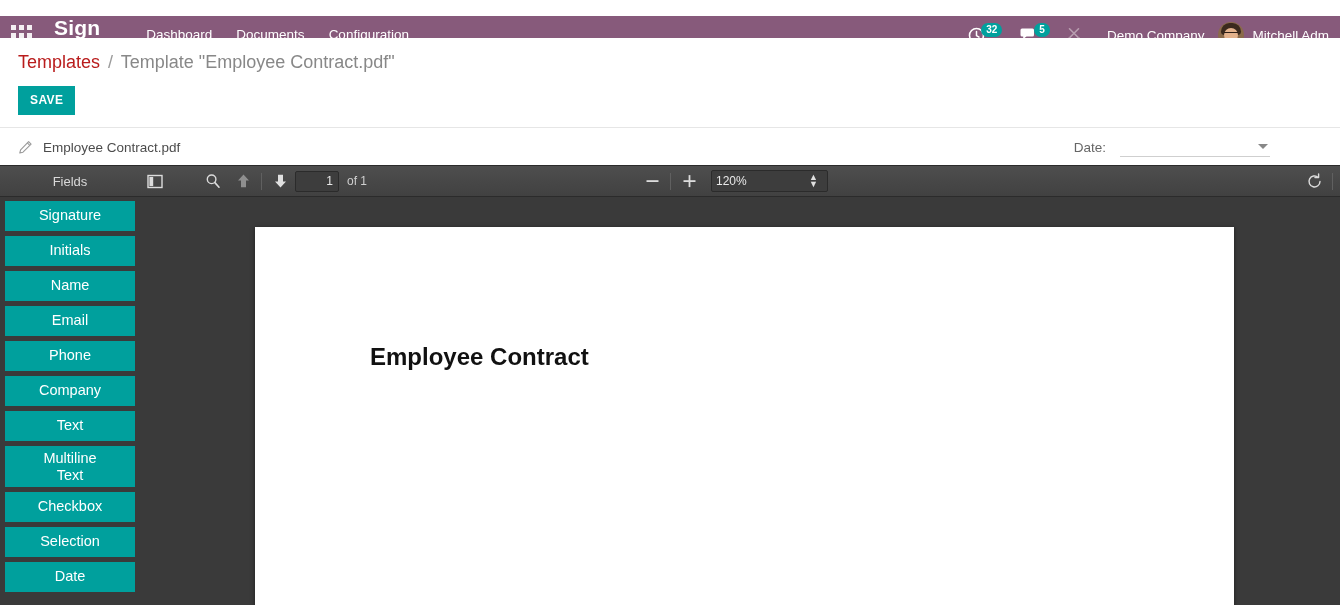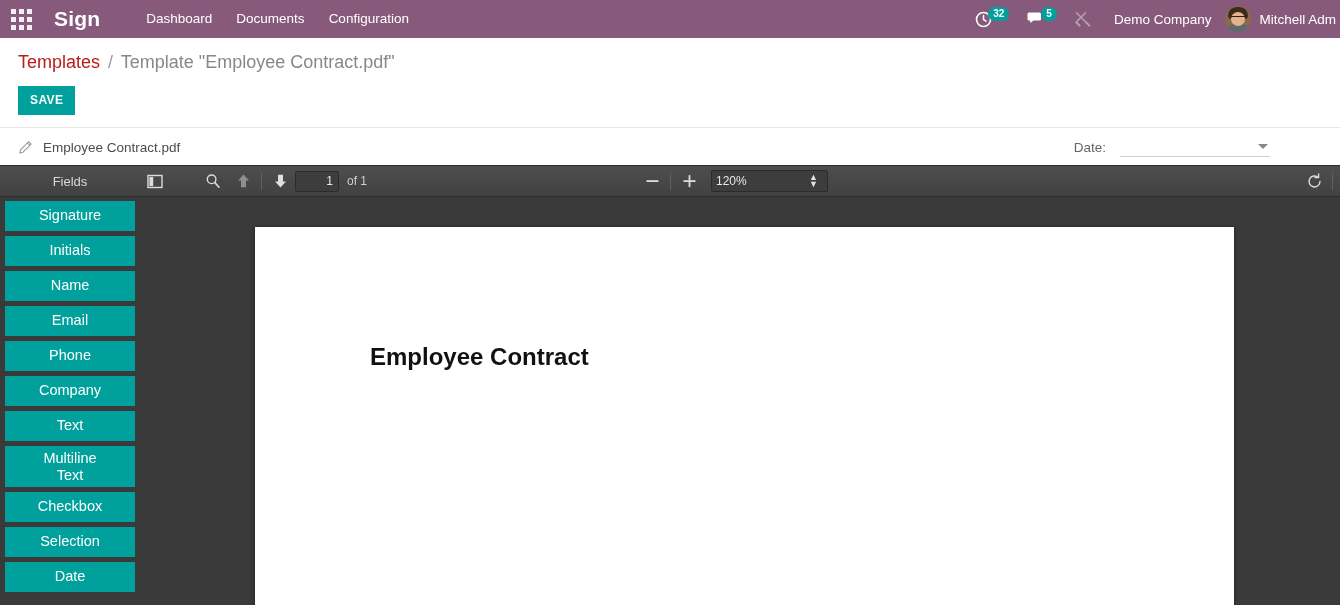--- a/index.html
+++ b/index.html
@@ -7,24 +7,24 @@
     margin: 0; padding: 0;
     width: 1340px; height: 605px;
     overflow: hidden;
     background: #ffffff;
     font-family: "Liberation Sans", sans-serif;
     -webkit-font-smoothing: antialiased;
   }
 
   
   .navbar {
-    position: absolute; top: 0; left: 0;
+    position: absolute; top: 16px; left: 0;
     width: 1340px; height: 38px;
     background: #875A7B;
-    display: flex; align-items: center;
+    display: flex; 
     color: #ffffff;
   }
   .apps-btn {
     width: 42px; height: 38px;
     display: flex; align-items: center; justify-content: center;
     cursor: pointer;
   }
   .apps-grid {
     width: 21px; height: 21px;
     display: grid;
@@ -45,21 +45,21 @@
     padding: 0 12px;
     line-height: 38px;
     color: #ffffff;
     cursor: pointer;
     white-space: nowrap;
   }
   .nav-right {
     margin-left: auto;
     display: flex; align-items: center;
     height: 38px;
-    padding-right: 0;
+    padding-right: 7px;
   }
   .nav-icon-wrap {
     position: relative;
     display: flex; align-items: center;
     height: 38px;
     padding: 0 9px 0 9px;
     cursor: pointer;
   }
   .badge {
     background: #00A09D; color: #ffffff;

